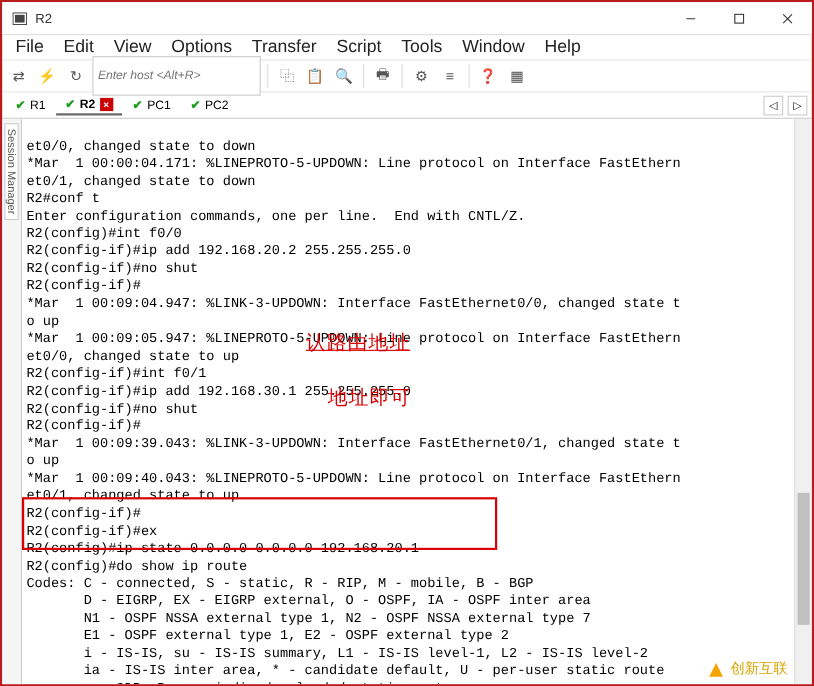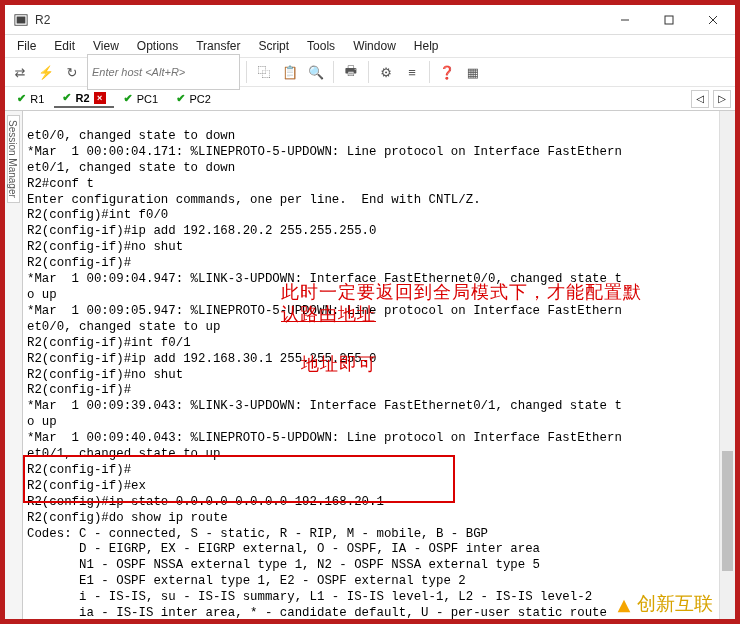--- a/index.html
+++ b/index.html
@@ -1,44 +1,44 @@
 <!DOCTYPE html>
 <html><head>
 <meta charset="utf-8">
 <style>
   * { box-sizing: border-box; margin: 0; padding: 0; }
   body { font-family: "Segoe UI", Tahoma, sans-serif; font-size: 12px; background: #fff; width: 740px; height: 624px; overflow: hidden; }
-  .window { width: 740px; height: 624px; border: 5px solid #b91c1c; background: #fff; display: flex; flex-direction: column; }
+  .window { width: 740px; height: 624px; border: 2px solid #b91c1c; background: #fff; display: flex; flex-direction: column; }
   .titlebar { height: 30px; background: #fff; display: flex; align-items: center; padding: 0 0 0 8px; border-bottom: 1px solid #ddd; }
   .titlebar-icon { width: 16px; height: 16px; margin-right: 6px; display: inline-flex; align-items: center; justify-content: center; }
   .titlebar-title { flex: 1; font-size: 12px; color: #333; }
   .winbtn { width: 44px; height: 28px; display: inline-flex; align-items: center; justify-content: center; color: #333; }
   .menubar { height: 22px; display: flex; align-items: center; padding: 0 4px; gap: 2px; }
-  .menuitem { padding: 2px 8px; font-size: 12px; color: #222; }
+  .menuitem { padding: 2px 8px; font-size: 16px; color: #222; }
   .toolbar { height: 30px; display: flex; align-items: center; padding: 0 4px; border-top: 1px solid #e5e5e5; border-bottom: 1px solid #e5e5e5; gap: 4px; }
   .tbtn { width: 22px; height: 22px; display: inline-flex; align-items: center; justify-content: center; color: #555; font-size: 13px; }
   .tinput { height: 36px; flex: 0 0 130px; border: 1px solid #ccc; font-size: 11px; padding: 0 4px; color: #999; font-style: italic; }
   .sep { width: 1px; height: 22px; background: #ddd; margin: 0 2px; }
   .tabstrip { height: 24px; display: flex; align-items: center; padding: 0 4px; border-bottom: 1px solid #ccc; gap: 2px; }
   .tab { display: inline-flex; align-items: center; padding: 2px 8px; font-size: 11px; gap: 4px; }
   .tab.active { border-bottom: 2px solid #666; font-weight: bold; }
   .tab .tick { color: #1a9e1a; font-weight: bold; }
   .tab .x { background: #c00; color: #fff; width: 12px; height: 12px; font-size: 9px; display: inline-flex; align-items: center; justify-content: center; }
   .tabstrip .spacer { flex: 1; }
   .navbtn { width: 18px; height: 18px; display: inline-flex; align-items: center; justify-content: center; font-size: 10px; border: 1px solid #ccc; margin-left: 2px; }
   .body { flex: 1; display: flex; overflow: hidden; position: relative; }
   .sidebar { width: 18px; border-right: 1px solid #ccc; background: #f5f5f5; writing-mode: vertical-rl; text-orientation: mixed; font-size: 10px; color: #555; padding: 4px 2px; display: flex; }
   .sidetab { border: 1px solid #ccc; background: #fff; padding: 4px 1px; margin-bottom: 2px; }
   .term { flex: 1; font-family: "Consolas", "Courier New", monospace; font-size: 12.4px; line-height: 15.9px; white-space: pre; color: #000; padding: 2px 4px; overflow: hidden; position: relative; }
   .scrollbar { width: 16px; background: #f0f0f0; border-left: 1px solid #ddd; position: relative; }
   .scrollbar .thumb { position: absolute; left: 2px; right: 2px; top: 340px; height: 120px; background: #c0c0c0; }
   .overlay { position: absolute; pointer-events: none; }
   .anno-text { color: #d90000; font-family: "SimSun","Microsoft YaHei",sans-serif; font-size: 18px; letter-spacing: 1px; }
   .redbox { position: absolute; border: 2px solid #d90000; pointer-events: none; }
-  .watermark { position: absolute; right: 6px; bottom: 4px; display: flex; align-items: center; gap: 4px; font-size: 19px; color: #d8a300; }
+  .watermark { position: absolute; right: 6px; bottom: 4px; display: flex; align-items: center; gap: 4px; font-size: 13px; color: #d8a300; }
   .wm-icon { width: 18px; height: 18px; }
 </style>
 </head>
 <body>
 
 <div class="window">
 
   <div class="titlebar">
     <span class="titlebar-icon">
       <svg viewBox="0 0 16 16" width="14" height="14">
@@ -145,34 +145,33 @@
 <span>*Mar  1 00:09:39.043: %LINK-3-UPDOWN: Interface FastEthernet0/1, changed state t</span>
 <span>o up</span>
 <span>*Mar  1 00:09:40.043: %LINEPROTO-5-UPDOWN: Line protocol on Interface FastEthern</span>
 <span>et0/1, changed state to up</span>
 <span>R2(config-if)#</span>
 <span>R2(config-if)#ex</span>
 <span>R2(config)#ip state 0.0.0.0 0.0.0.0 192.168.20.1</span>
 <span>R2(config)#do show ip route</span>
 <span>Codes: C - connected, S - static, R - RIP, M - mobile, B - BGP</span>
 <span>       D - EIGRP, EX - EIGRP external, O - OSPF, IA - OSPF inter area</span>
-<span>       N1 - OSPF NSSA external type 1, N2 - OSPF NSSA external type 5</span>
+<span>       N1 - OSPF NSSA external type 1, N2 - OSPF NSSA external type 7</span>
 <span>       E1 - OSPF external type 1, E2 - OSPF external type 2</span>
 <span>       i - IS-IS, su - IS-IS summary, L1 - IS-IS level-1, L2 - IS-IS level-2</span>
 <span>       ia - IS-IS inter area, * - candidate default, U - per-user static route</span>
 <span>       o - ODR, P - periodic downloaded static route</span>
 <span></span>
 
 <span></span>
 
 
 
 
       
-      <div class="overlay anno-text" style="left:258px; top:174px;">此时一定要返回到全局模式下，才能配置默</div>
       <div class="overlay anno-text" style="left:258px; top:196px;text-decoration:underline;">认路由地址</div>
       <div class="overlay anno-text" style="left:258px; top:246px;margin-left:20px;">地址即可</div>
 
       <div class="redbox" style="left:0px; top:344px; width:432px; height:48px;"></div>
       
       
 
       <div class="watermark">
         <svg class="wm-icon" viewBox="0 0 20 20">
             <path d="M3 17 L10 3 L17 17 Z" fill="#f5a500"></path>

